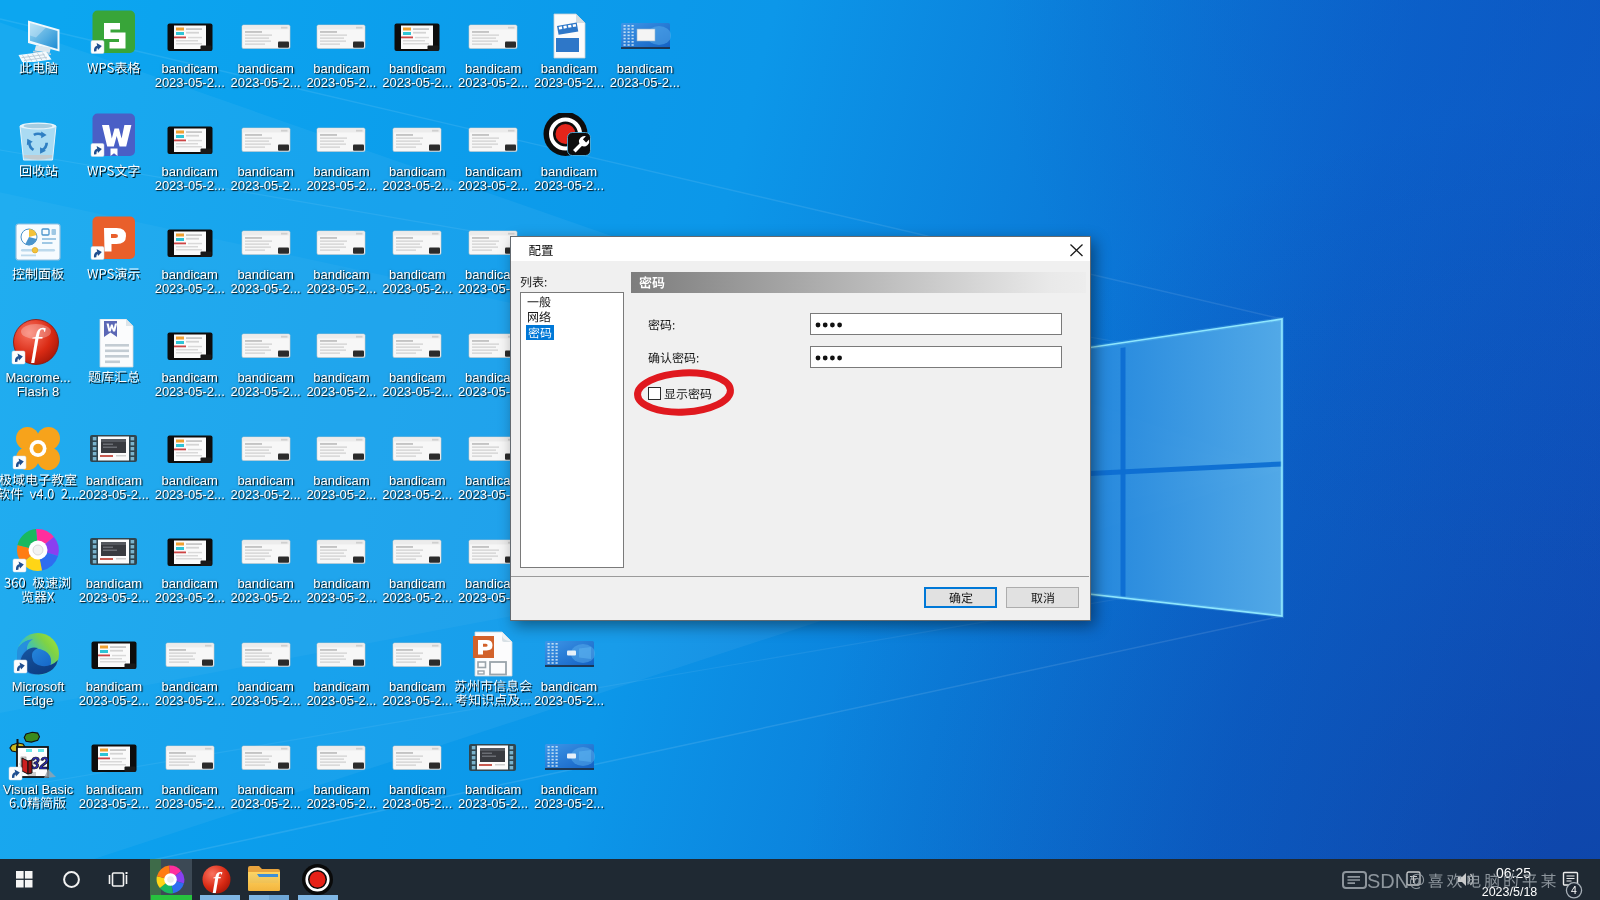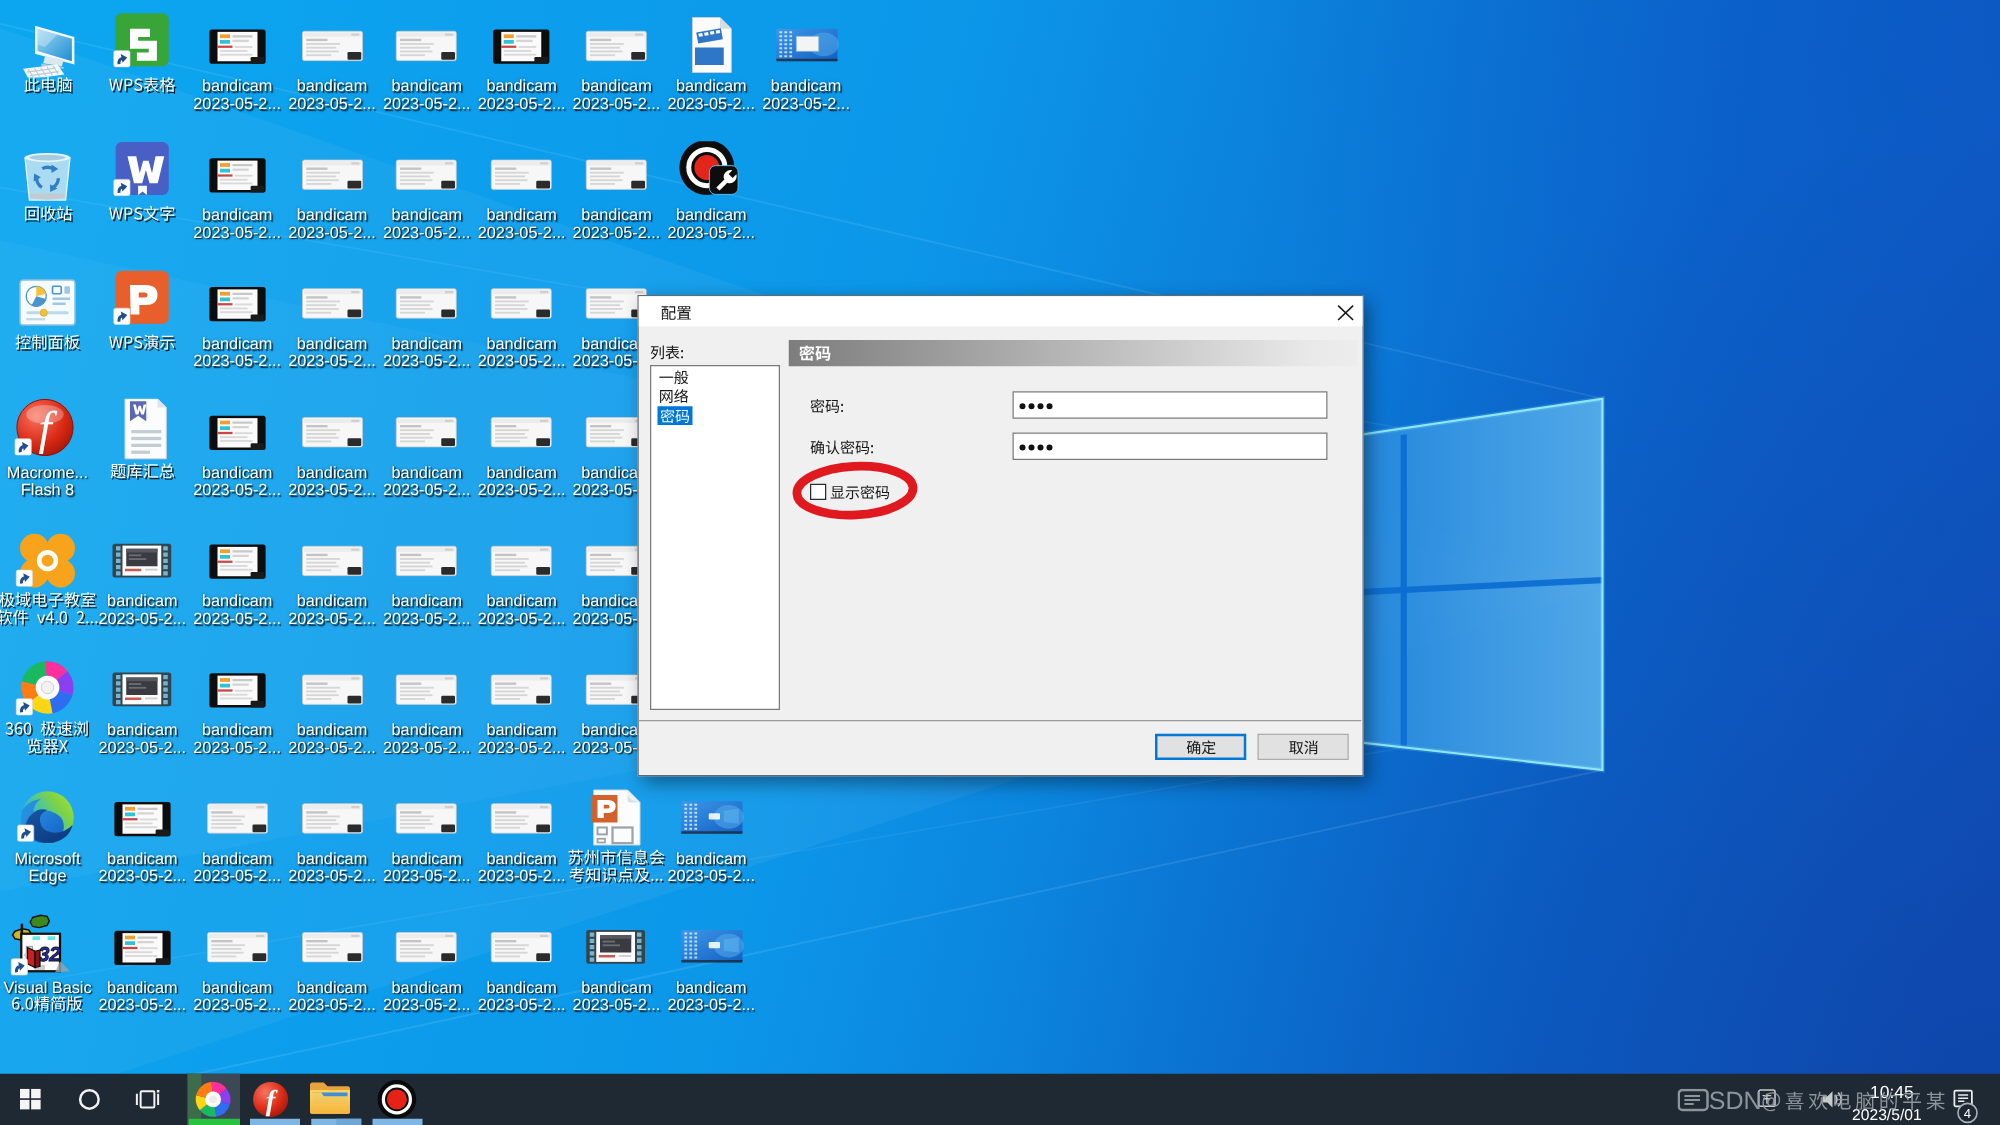--- a/index.html
+++ b/index.html
@@ -1567,22 +1567,22 @@
 <div style="position:absolute;left:298px;top:895px;width:40px;height:5px;background:#7fb6e4"></div>
 <div style="position:absolute;left:269px;top:895px;width:20px;height:5px;background:#6ea6d6"></div>
 <svg style="position:absolute;left:1406px;top:871px" width="16" height="16" opacity="0.9">
     <rect x="1" y="1" width="13" height="13" rx="1.5" fill="none" stroke="#dcdcdc" stroke-width="1.3"></rect>
     <path d="M4 5.5 h7 M7.5 4 v8 M5 8 h5" stroke="#dcdcdc" stroke-width="1.1" fill="none"></path>
   </svg>
 <svg style="position:absolute;left:1457px;top:872px" width="18" height="15" opacity="0.9">
     <path d="M1 5 l4 0 l4-4 l0 13 l-4-4 l-4 0 z" fill="#dcdcdc"></path>
     <path d="M11 4 q3 3.5 0 7 M13.5 2 q5 5.5 0 11" stroke="#dcdcdc" stroke-width="1.3" fill="none"></path>
   </svg>
-<div style="position:absolute;left:1471px;top:865.5px;width:85px;text-align:center;font:14px/14px &quot;Liberation Sans&quot;,sans-serif;color:#fff">10:45</div>
-<div style="position:absolute;left:1467px;top:886px;width:85px;text-align:center;font:12.5px/12.5px &quot;Liberation Sans&quot;,sans-serif;color:#fff">2023/5/01</div>
+<div style="position:absolute;left:1471px;top:865.5px;width:85px;text-align:center;font:14px/14px &quot;Liberation Sans&quot;,sans-serif;color:#fff">06:25</div>
+<div style="position:absolute;left:1467px;top:886px;width:85px;text-align:center;font:12.5px/12.5px &quot;Liberation Sans&quot;,sans-serif;color:#fff">2023/5/18</div>
 <svg style="position:absolute;left:1560px;top:871px" width="26" height="29">
     <rect x="3.5" y="1.5" width="14" height="12.5" rx="1" fill="none" stroke="#ededed" stroke-width="1.4"></rect>
     <path d="M6.5 5 h8 M6.5 7.5 h8 M6.5 10 h5" stroke="#ededed" stroke-width="1.2"></path>
     <circle cx="14" cy="19.3" r="7.6" fill="#1d2733" stroke="#a8b0b8" stroke-width="1.3"></circle>
     <text x="14" y="23.2" font-family="Liberation Sans" font-size="10.5" fill="#fff" text-anchor="middle">4</text>
   </svg>
 <div style="position:absolute;left:0;top:0;opacity:0.9">
     <svg style="position:absolute;left:1342px;top:871px" width="26" height="19">
       <rect x="1" y="1" width="23" height="16" rx="3" fill="none" stroke="#99a1a8" stroke-width="2"></rect>
       <path d="M5.5 5.8 h12.5 M5.5 9 h12.5 M5.5 12.2 h7.5" stroke="#99a1a8" stroke-width="1.7"></path>

